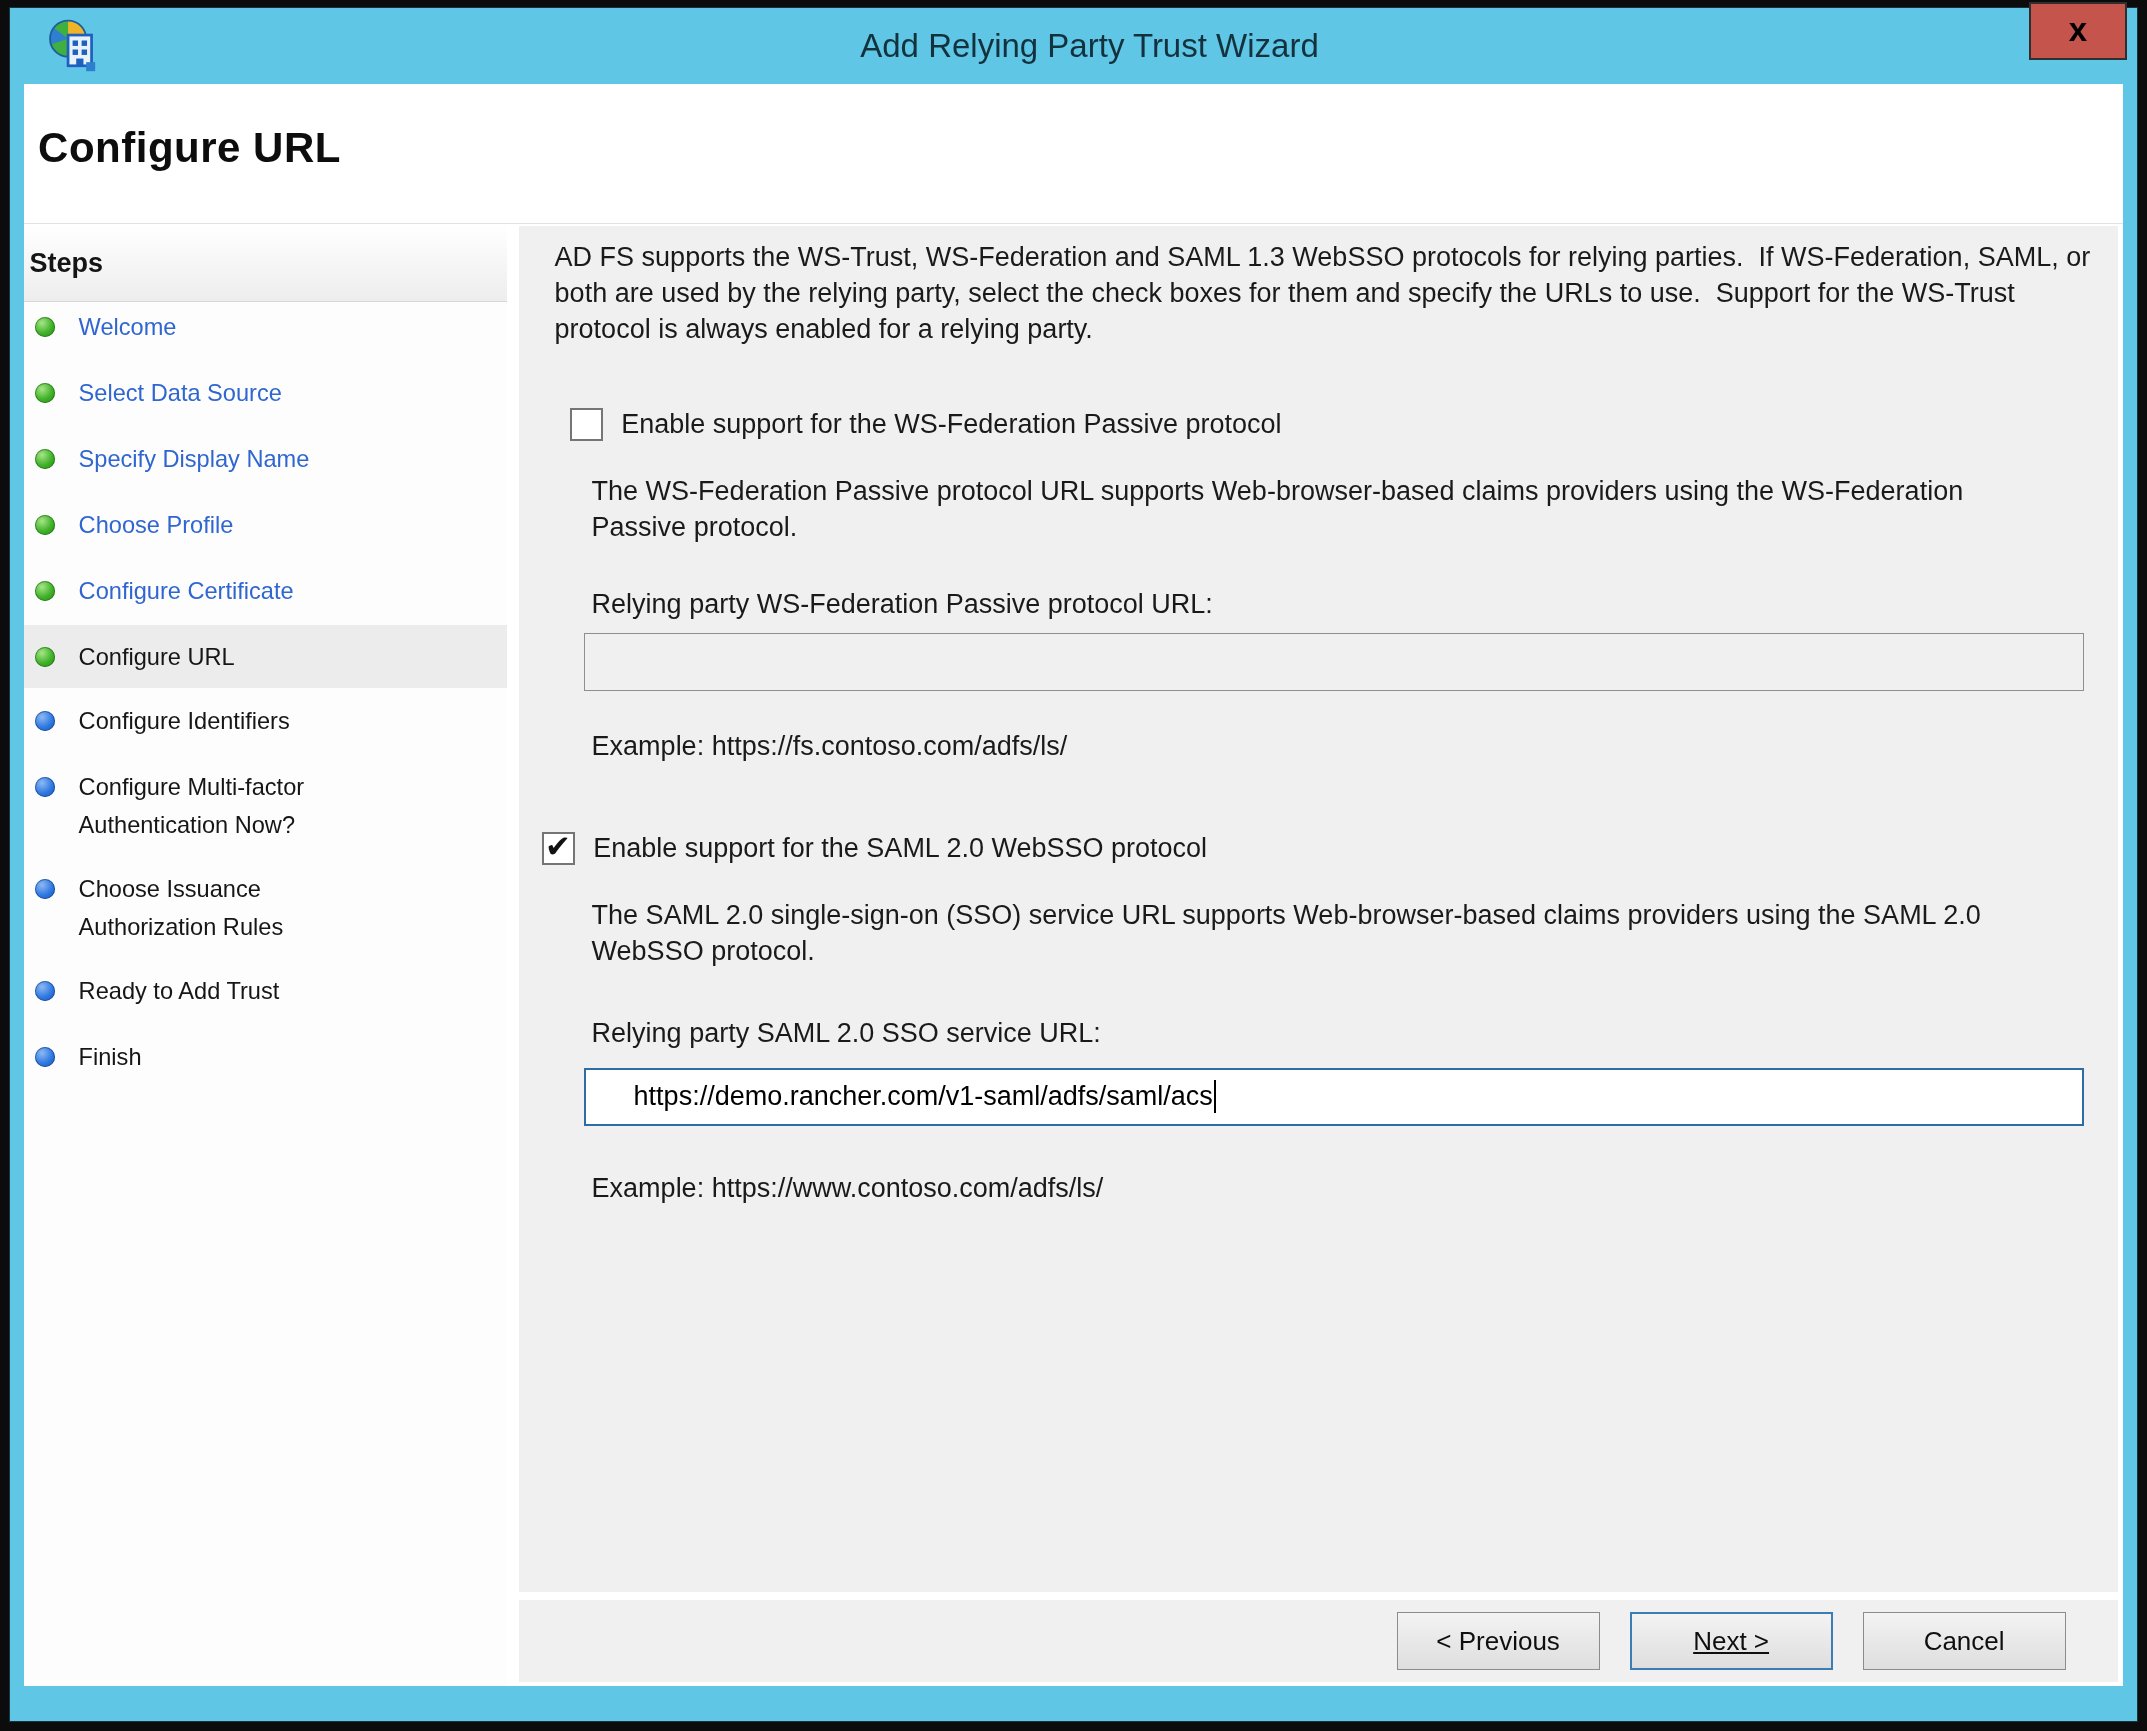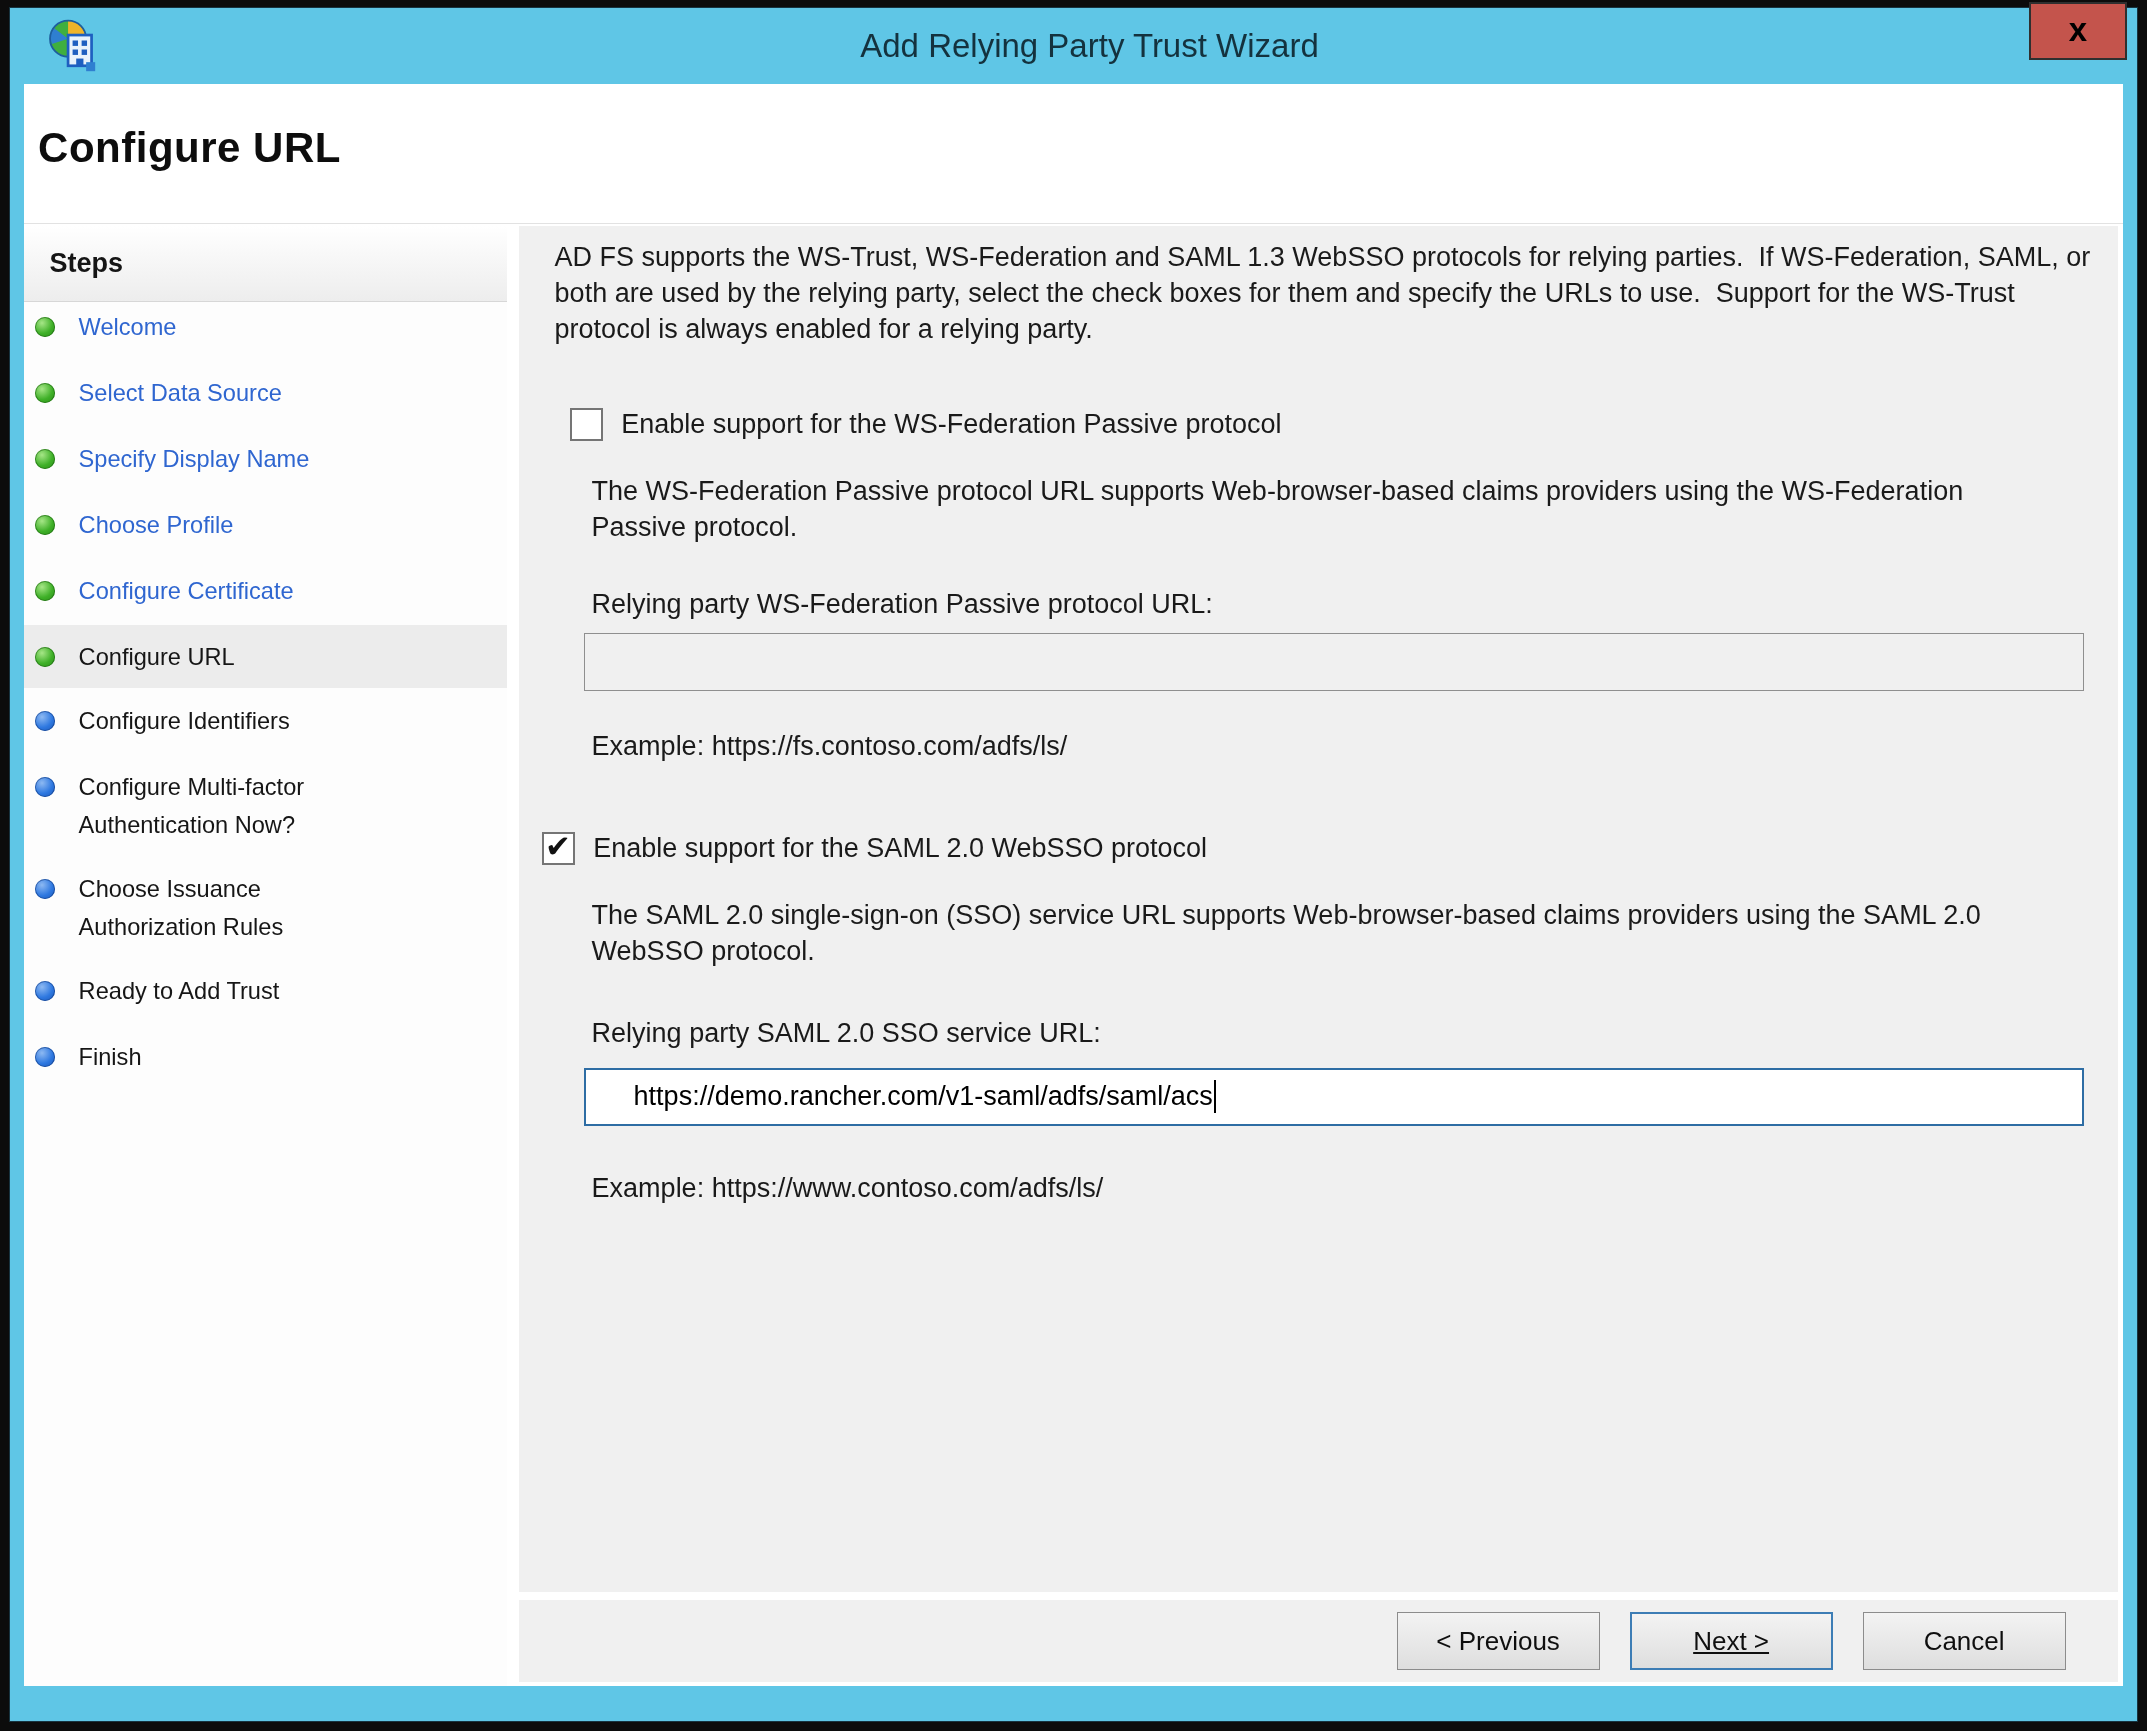--- a/index.html
+++ b/index.html
@@ -43,21 +43,21 @@
   }
 
   
   .steps-panel{
     position:absolute;left:0;top:142px;width:483px;bottom:0;background:#fdfdfd;
   }
   .steps-header{
     height:76px;background:linear-gradient(#ffffff,#ededed);
     border-bottom:1.8px solid #d7d7d7;
     font-size:27px;font-weight:700;color:#151515;
-    line-height:75px;padding-left:26px;
+    line-height:75px;padding-left:6px;
   }
   ul.steps{list-style:none;margin:5.5px 0 0 0;padding:0;}
   li.step{
     position:relative;padding-left:55px;padding-right:7.3px;
     min-height:40px;line-height:38px;font-size:23.6px;color:#161616;
     margin-bottom:26px;
   }
   li.step .lbl{display:inline-block;max-width:309px;vertical-align:top;}
   li.step.done .lbl{color:#2f66d0;cursor:pointer;}
   li.step.current{

